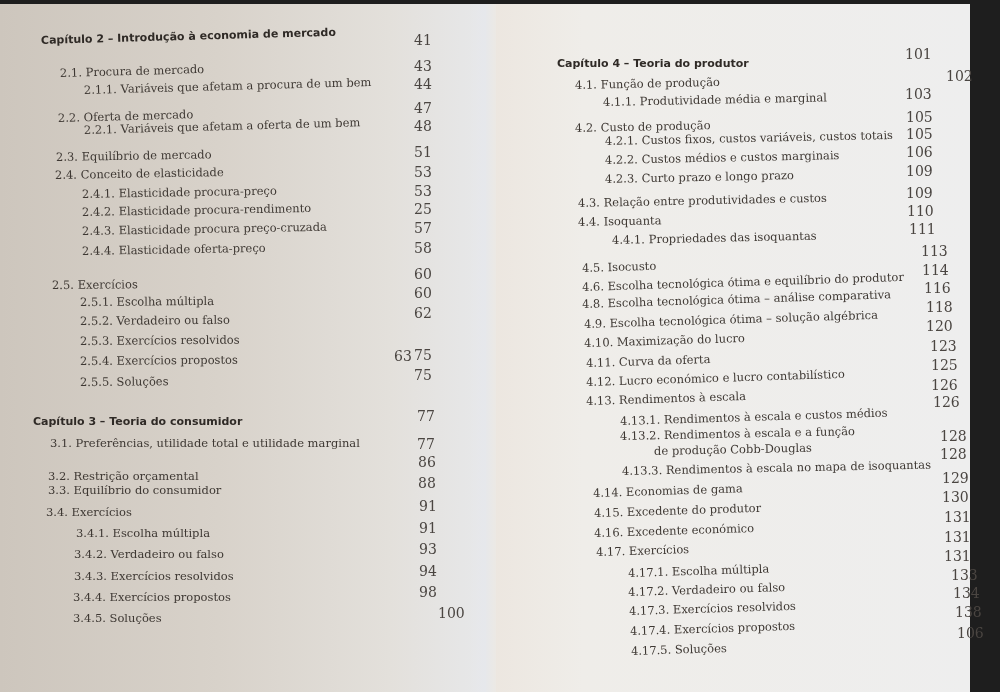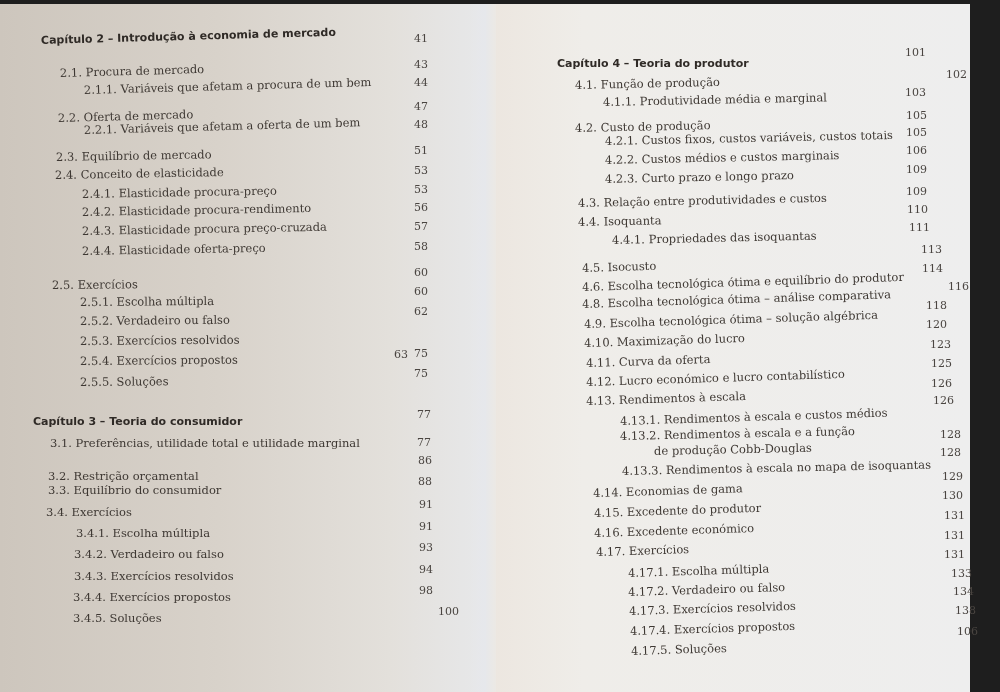--- a/index.html
+++ b/index.html
@@ -26,21 +26,21 @@
   .entry {
     position: absolute; white-space: nowrap; color: #3e3833;
     font-size: 11.5px; transform-origin: left center;
   }
   .chap {
     font-family: "DejaVu Sans", "Liberation Sans", sans-serif;
     font-weight: bold; font-size: 11px; color: #2f2a26;
   }
   .num {
     position: absolute; white-space: nowrap; color: #4a4541;
-    font-size: 11px;
+    font-size: 14px;
   }
   .rot1 { transform: rotate(-1.6deg); }
   .rot2 { transform: rotate(-1.0deg); }
   .rot3 { transform: rotate(-0.5deg); }
   .rot4 { transform: rotate(-1.8deg); }
   .rot5 { transform: rotate(-1.2deg); }
 </style>
 </head>
 <body>
 
@@ -67,21 +67,21 @@
   <div class="entry rot2" style="left:56px;top:150px;">2.3. Equilíbrio de mercado</div>
   <div class="num" style="left:414px;top:144px;">51</div>
 
   <div class="entry rot2" style="left:55px;top:168px;">2.4. Conceito de elasticidade</div>
   <div class="num" style="left:414px;top:164px;">53</div>
 
   <div class="entry rot2" style="left:82px;top:187px;">2.4.1. Elasticidade procura-preço</div>
   <div class="num" style="left:414px;top:183px;">53</div>
 
   <div class="entry rot2" style="left:82px;top:205px;">2.4.2. Elasticidade procura-rendimento</div>
-  <div class="num" style="left:414px;top:201px;">56</div>
+  <div class="num" style="left:414px;top:201px;">25</div>
 
   <div class="entry rot2" style="left:82px;top:224px;">2.4.3. Elasticidade procura preço-cruzada</div>
   <div class="num" style="left:414px;top:220px;">57</div>
 
   <div class="entry rot2" style="left:82px;top:244px;">2.4.4. Elasticidade oferta-preço</div>
   <div class="num" style="left:414px;top:240px;">58</div>
 
   <div class="entry rot3" style="left:52px;top:278px;">2.5. Exercícios</div>
   <div class="num" style="left:414px;top:266px;">60</div>
 
@@ -164,21 +164,21 @@
   <div class="entry rot5" style="left:612px;top:233px;">4.4.1. Propriedades das isoquantas</div>
   <div class="num" style="left:909px;top:221px;">111</div>
 
   <div class="entry rot4" style="left:582px;top:261px;">4.5. Isocusto</div>
   <div class="num" style="left:921px;top:243px;">113</div>
 
   <div class="entry rot4" style="left:582px;top:280px;">4.6. Escolha tecnológica ótima e equilíbrio do produtor</div>
   <div class="num" style="left:922px;top:262px;">114</div>
 
   <div class="entry rot4" style="left:582px;top:297px;">4.8. Escolha tecnológica ótima – análise comparativa</div>
-  <div class="num" style="left:924px;top:280px;margin-left:24px;">116</div>
+  <div class="num" style="left:924px;top:280px;">116</div>
 
   <div class="entry rot4" style="left:584px;top:317px;">4.9. Escolha tecnológica ótima – solução algébrica</div>
   <div class="num" style="left:926px;top:299px;">118</div>
 
   <div class="entry rot4" style="left:584px;top:336px;">4.10. Maximização do lucro</div>
   <div class="num" style="left:926px;top:318px;">120</div>
 
   <div class="entry rot4" style="left:586px;top:356px;">4.11. Curva da oferta</div>
   <div class="num" style="left:930px;top:338px;">123</div>
 

